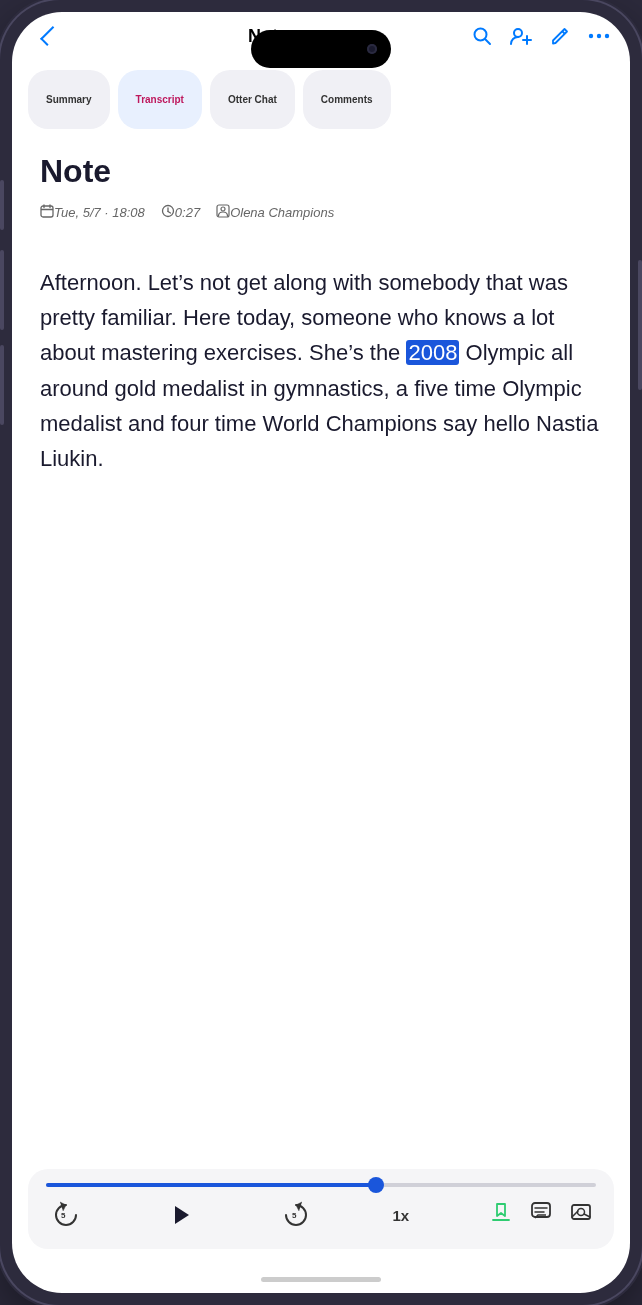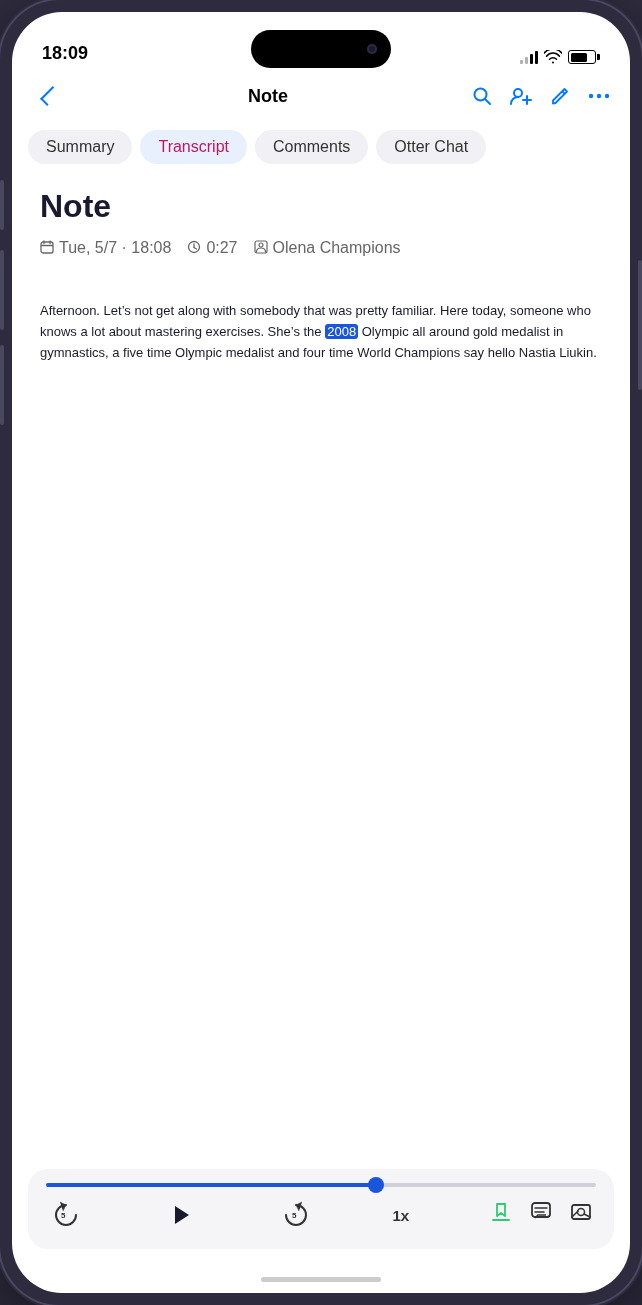--- a/index.html
+++ b/index.html
@@ -218,25 +218,25 @@
 
     
     .tabs-container {
       display: flex;
       padding: 6px 16px 12px;
       gap: 8px;
       flex-shrink: 0;
     }
 
     .tab-item {
-      padding: 8px 18px;
+      padding: 24px 18px;
       border-radius: 20px;
       background: #f0f0f5;
-      font-size: 16px;
-      font-weight: 400;
+      font-size: 10px;
+      font-weight: 700;
       color: #333;
       cursor: pointer;
     }
 
     .tab-item.active {
       background: #e8f0fe;
       color: #be185d;
     }
 
     
@@ -257,38 +257,38 @@
       display: flex;
       align-items: center;
       gap: 16px;
       margin-bottom: 22px;
       flex-wrap: wrap;
     }
 
     .meta-item {
       display: flex;
       align-items: center;
-      gap: 5px;
-      font-size: 16px;
+      font-size: 13px;
       color: #666;
+      font-style: italic;
     }
 
     .meta-icon {
       font-size: 13px;
       color: #666;
     }
 
     .timestamp-label {
       font-size: 14px;
       color: #999;
       margin-bottom: 10px;
     }
 
     .transcript-text {
-      font-size: 13px;
+      font-size: 22px;
       line-height: 1.6;
       color: #1a1a2e;
       margin-top: 44px;
     }
 
     .highlight {
       background: #1a56db;
       color: #fff;
       border-radius: 3px;
       padding: 0 2px;
@@ -434,45 +434,20 @@
   <div class="btn-left-mid"></div>
   <div class="btn-left-bot"></div>
   <div class="btn-right"></div>
 
   <div class="phone-screen">
 
     <div class="dynamic-island">
       <div class="camera-dot"></div>
     </div>
 
-    <div class="status-bar">
-      <span class="status-time">18:09</span>
-      <div class="status-icons">
-        <div class="signal-bars">
-          <div class="signal-bar dim" style="height:4px"></div>
-          <div class="signal-bar dim" style="height:7px"></div>
-          <div class="signal-bar" style="height:10px"></div>
-          <div class="signal-bar" style="height:13px"></div>
-        </div>
-
-        <svg width="18" height="14" viewBox="0 0 18 14" fill="none">
-          <path d="M9 11.5a1 1 0 1 1 0 2 1 1 0 0 1 0-2z" fill="#000"></path>
-          <path d="M5.5 9.2a4.9 4.9 0 0 1 7 0" stroke="#000" stroke-width="1.5" stroke-linecap="round" fill="none"></path>
-          <path d="M2.5 6.2a8.3 8.3 0 0 1 13 0" stroke="#000" stroke-width="1.5" stroke-linecap="round" fill="none"></path>
-          <path d="M0 3.2A11.7 11.7 0 0 1 18 3.2" stroke="#000" stroke-width="1.5" stroke-linecap="round" fill="none"></path>
-        </svg>
-
-        <div class="battery-container">
-          <div class="battery-body">
-            <div class="battery-fill"></div>
-          </div>
-          <div class="battery-tip"></div>
-        </div>
-      </div>
-    </div>
 
     <div class="nav-bar">
       <div class="back-btn">
         <div class="back-chevron"></div>
       </div>
       <span class="nav-title">Note</span>
       <div class="nav-actions">
 
         <span class="nav-icon">
           <svg width="20" height="20" viewBox="0 0 20 20" fill="none">
@@ -508,24 +483,24 @@
     </div>
 
     <div class="tabs-container">
       <div class="tab-item">
         <span>Summary</span>
       </div>
       <div class="tab-item active">
         <span>Transcript</span>
       </div>
       <div class="tab-item">
+        <span>Otter Chat</span>
+      </div>
+      <div class="tab-item">
         <span>Comments</span>
-      </div>
-      <div class="tab-item">
-        <span>Otter Chat</span>
       </div>
     </div>
 
     <div class="main-content">
       <h1 class="note-title">Note</h1>
 
       <div class="note-meta">
         <div class="meta-item">
           <span class="meta-icon">
             <svg width="14" height="14" viewBox="0 0 14 14" fill="none">

